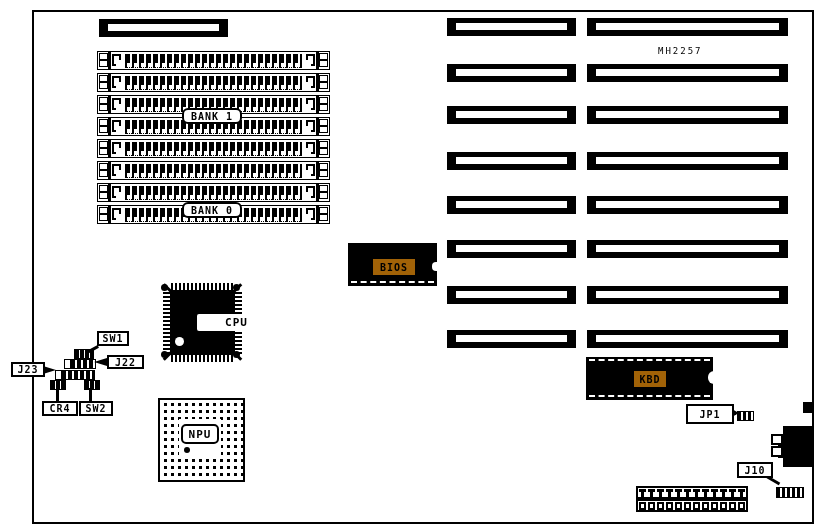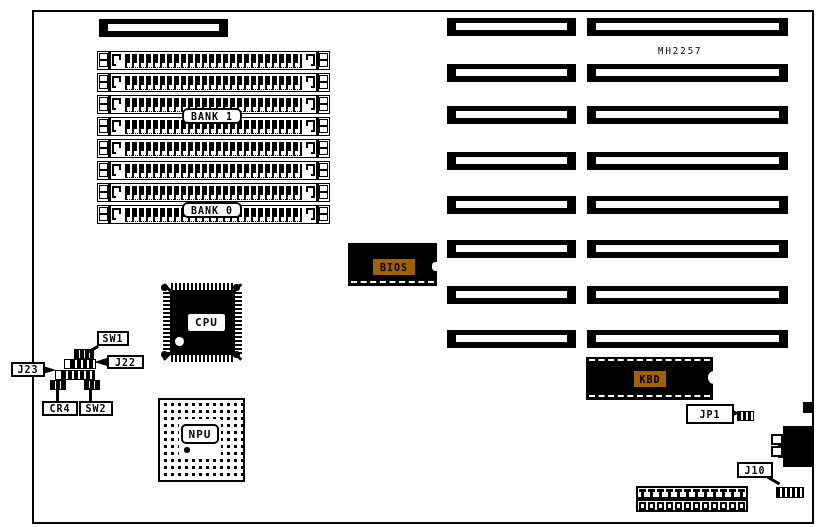--- a/index.html
+++ b/index.html
@@ -60,22 +60,22 @@
   .kbd .notch{position:absolute;right:-1px;top:14px;width:6px;height:13px;background:#fff;border-radius:6px 0 0 6px;}
 
   
   .cpu-body{position:absolute;left:170px;top:290px;width:65px;height:65px;background:#000;}
   .pins{position:absolute;}
   .pins.h{height:7px;background:repeating-linear-gradient(90deg,#000 0 2px,#fff 2px 4px);}
   .pins.v{width:7px;background:repeating-linear-gradient(0deg,#000 0 2px,#fff 2px 4px);}
   .cdot{position:absolute;width:7px;height:7px;background:#000;border-radius:50%;z-index:3;}
   .cnub{position:absolute;width:12px;height:3px;background:#000;z-index:3;}
   .cpuwhite{position:absolute;left:175px;top:337px;width:9px;height:9px;background:#fff;border-radius:50%;z-index:3;}
-  .cpulab{position:absolute;left:188px;top:314px;width:37px;height:17px;background:#fff;border-radius:2px;
-          display:flex;align-items:center;justify-content:center;font-weight:bold;font-size:11px;letter-spacing:1px;z-index:4;}
+  .cpulab{position:absolute;left:197px;top:314px;width:37px;height:17px;background:#fff;border-radius:2px;
+          display:flex;align-items:center;justify-content:center;font-weight:bold;font-size:11px;letter-spacing:1px;z-index:4;padding-left:21px;}
 
   
   .npu{position:absolute;left:158px;top:398px;width:87px;height:84px;border:2px solid #000;box-sizing:border-box;
        background-image:radial-gradient(circle,#000 1.7px,transparent 1.9px);
        background-size:7px 7px;background-position:2px 1px;}
   .npu-center{position:absolute;left:179px;top:419px;width:42px;height:38px;background:#fff;z-index:2;}
   .npulab{position:absolute;left:181px;top:424px;width:38px;height:20px;background:#fff;border:2px solid #000;
           border-radius:5px;display:flex;align-items:center;justify-content:center;
           font-weight:bold;font-size:11px;letter-spacing:1px;box-sizing:border-box;z-index:3;}
   .npudot{position:absolute;left:184px;top:447px;width:6px;height:6px;background:#000;border-radius:50%;z-index:3;}

